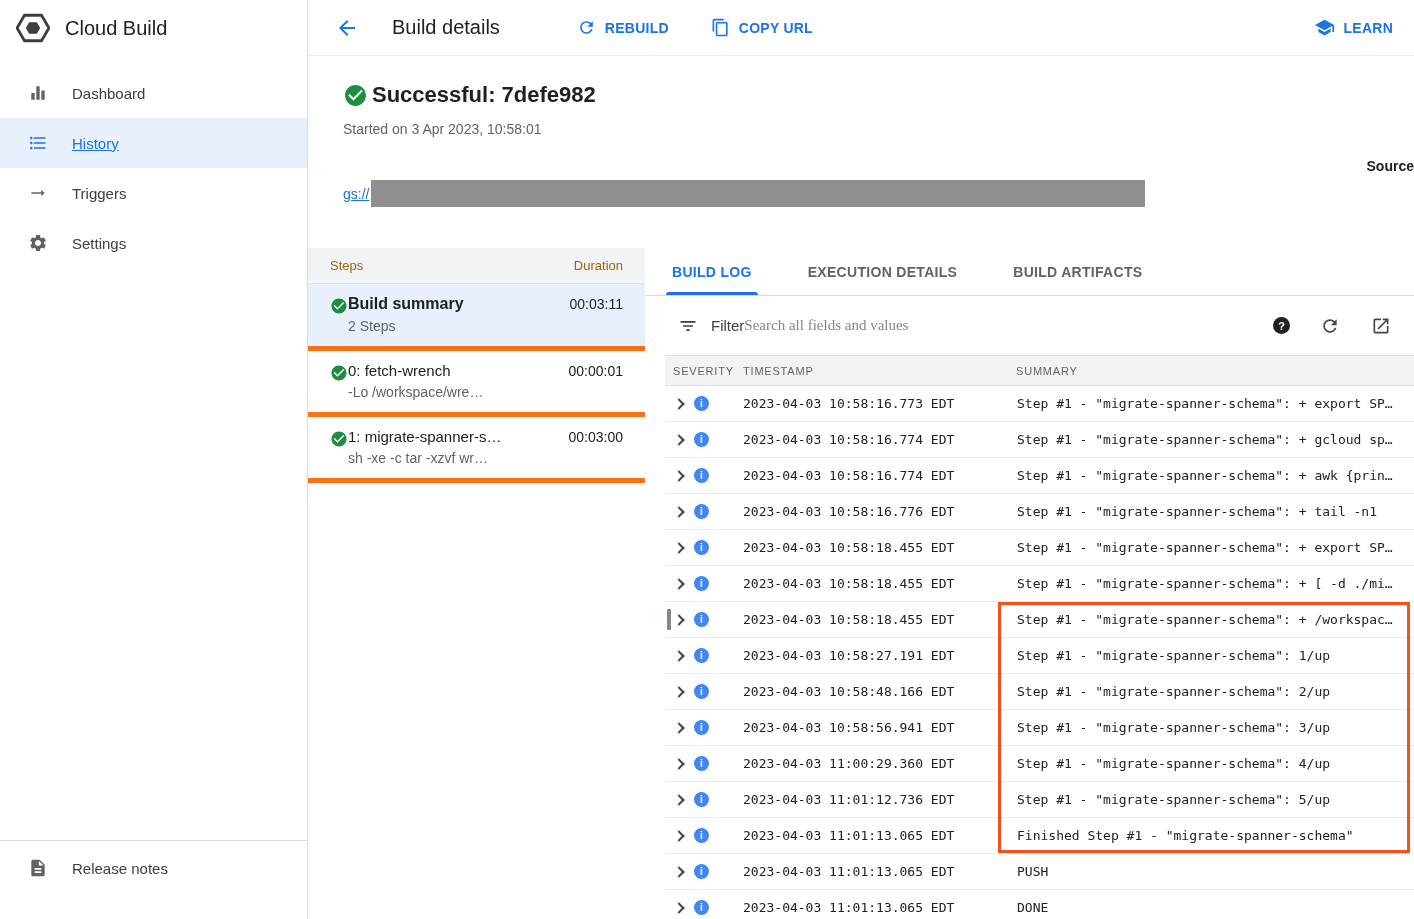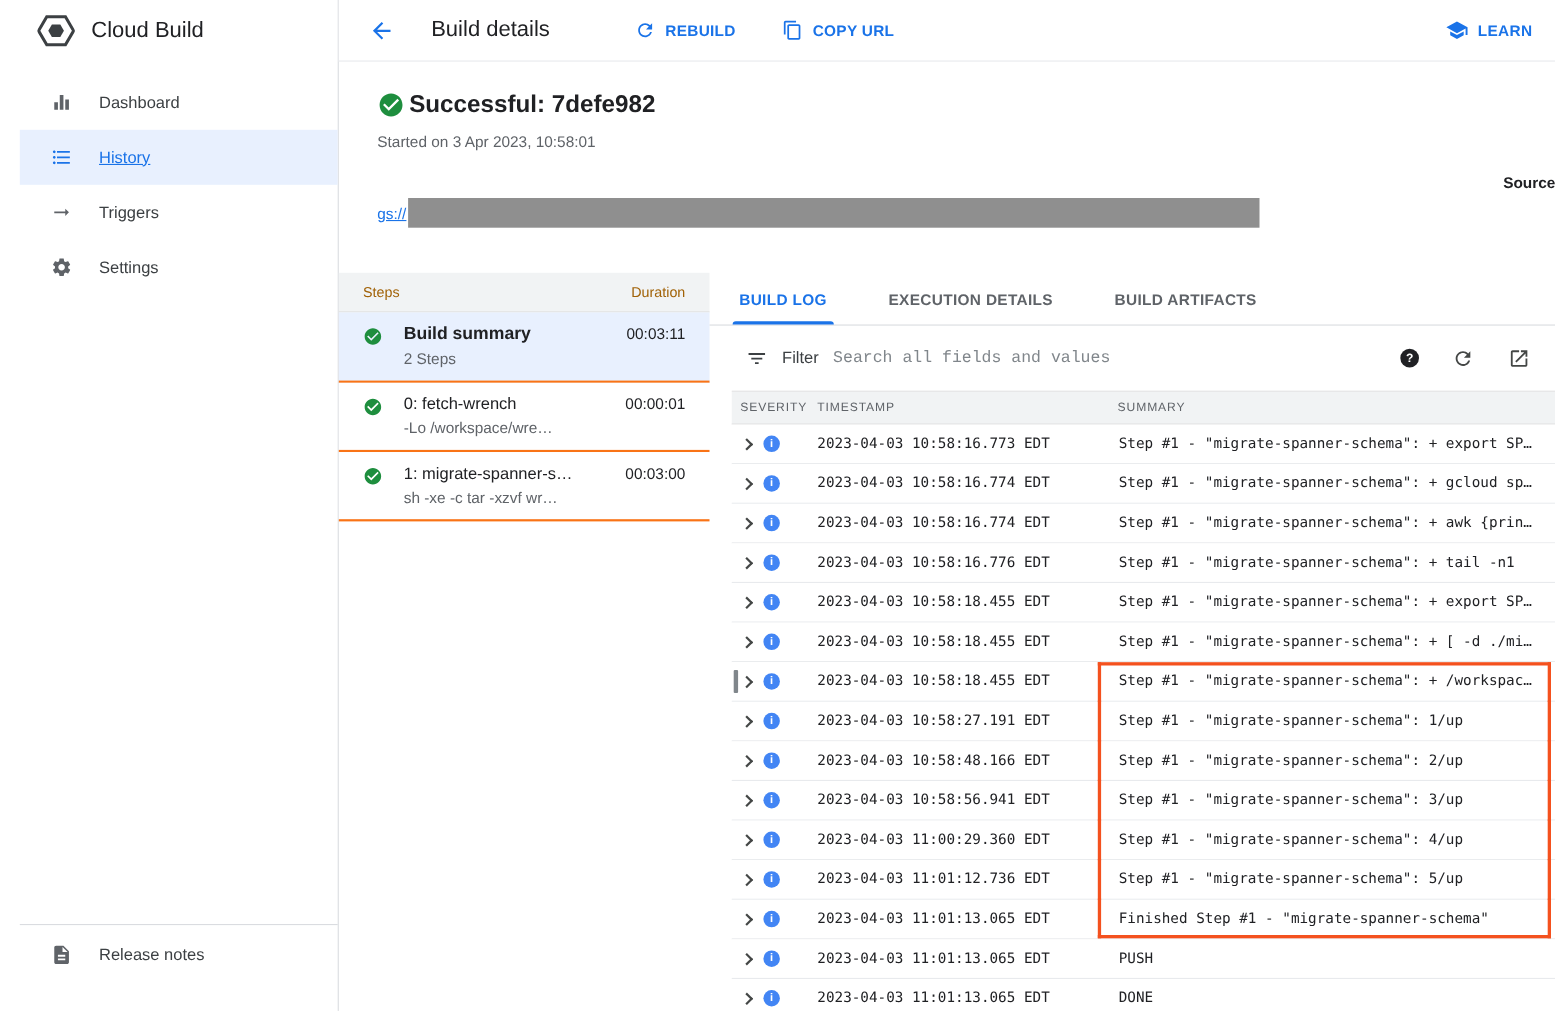--- a/index.html
+++ b/index.html
@@ -7,21 +7,21 @@
   body {
     font-family: "Liberation Sans", sans-serif;
     color: #202124;
     background: #fff;
     overflow: hidden;
     font-size: 14px;
   }
   .app { display: flex; width: 100%; height: 100%; }
 
   
-  .sidebar { flex: 0 0 308px; width: 308px; border-right: 1px solid #dadce0; display: flex; flex-direction: column; background: #fff; padding-left: 18px; }
+  .sidebar { flex: 0 0 308px; width: 308px; border-right: 1px solid #dadce0; display: flex; flex-direction: column; background: #fff; }
   .sidebar-header { flex: 0 0 56px; display: flex; align-items: center; gap: 15px; padding: 0 16px; }
   .app-title { font-size: 20px; color: #202124; }
   .nav { padding-top: 12px; }
   .nav-item { height: 50px; display: flex; align-items: center; gap: 24px; padding-left: 28px; font-size: 15px; color: #3c4043; cursor: pointer; text-align: right; }
   .nav-icon { width: 20px; height: 20px; display: flex; align-items: center; justify-content: center; }
   .nav-icon svg { fill: #5f6368; }
   .nav-item.active { background: #e8f0fe; color: #1a73e8; text-decoration: underline; }
   .nav-item.active .nav-icon svg { fill: #1a73e8; }
   .sidebar-footer { margin-top: auto; border-top: 1px solid #dadce0; padding: 2px 0 26px; }
 
@@ -49,41 +49,41 @@
   .source-row { margin-top: 6px; display: flex; align-items: center; height: 27px; }
   .source-link { font-size: 14px; color: #1a73e8; text-decoration: underline; margin-right: 2px; white-space: nowrap; }
   .redacted-bar { width: 774px; height: 27px; background: #8f8f8f; }
 
   
   .panels { flex: 1; min-height: 0; display: flex; }
 
   
   .steps-panel { flex: 0 0 337px; width: 337px; }
   .steps-header { height: 36px; background: #f1f3f4; border-bottom: 1px solid #e0e0e0; display: flex; align-items: center; justify-content: space-between; padding: 0 22px; font-size: 13px; color: #a16207; }
-  .step-row { display: flex; gap: 19px; padding: 11px 22px 12px; border-bottom: 2px solid #f97316; cursor: pointer; background: #fff; }
+  .step-row { display: flex; padding: 11px 22px 12px; border-bottom: 5px solid #f97316; cursor: pointer; background: #fff; }
   .step-row.selected { background: #e8f0fe; }
   .step-check svg { width: 18px; height: 18px; display: block; margin-top: 2px; }
   .step-main { flex: 1; min-width: 0; }
   .step-line1 { display: flex; justify-content: space-between; align-items: baseline; }
   .step-title { font-size: 15px; white-space: nowrap; overflow: hidden; }
   .step-row.selected .step-title { font-size: 16px; font-weight: 700; }
   .step-duration { font-size: 14px; color: #202124; margin-left: 8px; flex: 0 0 auto; }
   .step-sub { margin-top: 5px; font-size: 14px; color: #5f6368; white-space: nowrap; overflow: hidden; }
 
   
   .log-panel { flex: 1; min-width: 0; display: flex; flex-direction: column; }
   .tabs { flex: 0 0 48px; display: flex; gap: 44px; padding-left: 21px; border-bottom: 1px solid #dadce0; }
   .tab { display: flex; align-items: center; padding: 0 6px; font-size: 14px; font-weight: 700; letter-spacing: .3px; color: #5f6368; position: relative; cursor: pointer; white-space: nowrap; }
   .tab.active { color: #1a73e8; }
   .tab.active::after { content: ""; position: absolute; left: 0; right: 0; bottom: 0; height: 3px; background: #1a73e8; border-radius: 3px 3px 0 0; }
 
   .filter-bar { flex: 0 0 59px; display: flex; align-items: center; padding: 0 22px 0 33px; }
   .filter-icon svg { fill: #3c4043; display: block; }
   .filter-label { margin-left: 13px; font-size: 15px; color: #3c4043; }
-  .filter-input { flex: 1; min-width: 0; margin-left: 13px; border: none; outline: none; background: transparent; font-family: Liberation Mono, monospace; font-size: 15px; color: #202124; }
+  .filter-input { flex: 1; min-width: 0; border: none; outline: none; background: transparent; font-family: Liberation Serif, serif; font-size: 15px; color: #202124; }
   .filter-input::placeholder { color: #80868b; }
   .help-badge { flex: 0 0 auto; width: 17px; height: 17px; border-radius: 50%; background: #202124; color: #fff; font-size: 11px; font-weight: 700; display: flex; align-items: center; justify-content: center; margin-left: 18px; cursor: pointer; }
   .tool-btn { margin-left: 29px; width: 22px; height: 22px; justify-content: center; }
   .tool-btn svg { fill: #444746; }
 
   
   .log-table { flex: 1; min-height: 0; overflow: hidden; margin-left: 20px; }
   .lhead { display: grid; grid-template-columns: 68px 275px 1fr; height: 31px; align-items: center; background: #f1f3f4; border-top: 1px solid #e0e0e0; border-bottom: 1px solid #e0e0e0; font-size: 11px; letter-spacing: .8px; color: #5f6368; }
   .h-sev { padding-left: 8px; }
   .h-ts  { padding-left: 10px; }

